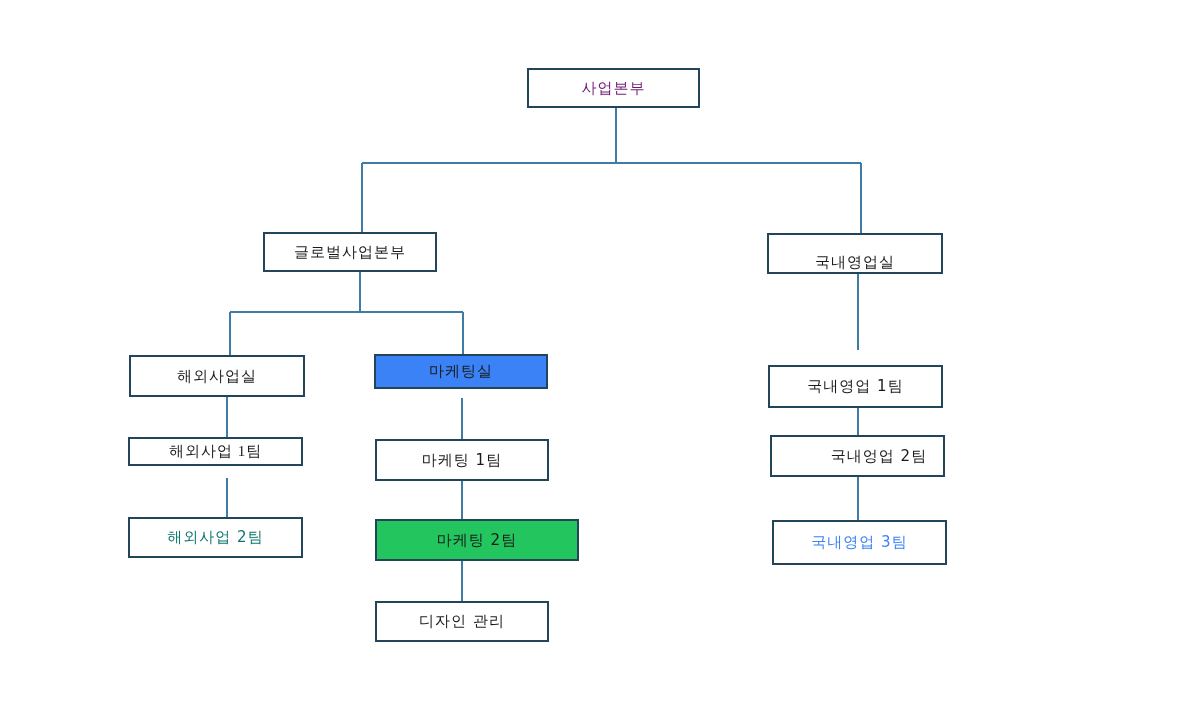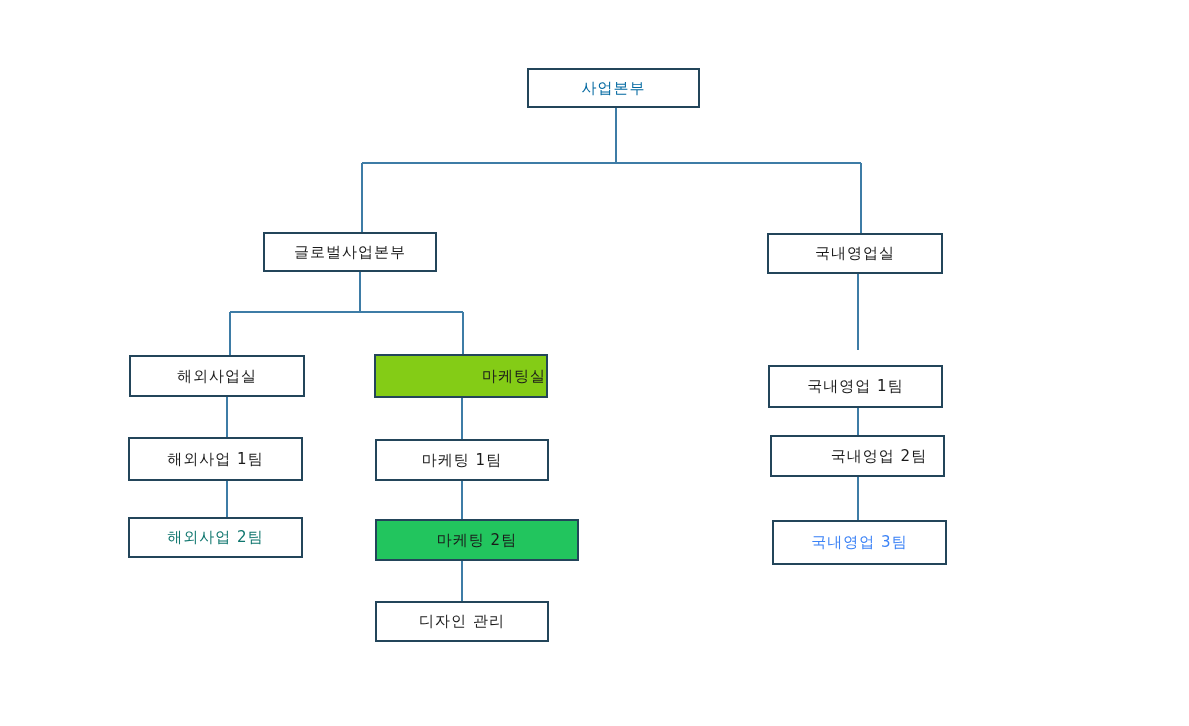--- a/index.html
+++ b/index.html
@@ -54,36 +54,36 @@
       <line x1="227" y1="397" x2="227" y2="437" stroke="#3e7ca6" stroke-width="2"></line>
       <line x1="227" y1="478" x2="227" y2="517" stroke="#3e7ca6" stroke-width="2"></line>
       <line x1="462" y1="398" x2="462" y2="439" stroke="#3e7ca6" stroke-width="2"></line>
       <line x1="462" y1="481" x2="462" y2="519" stroke="#3e7ca6" stroke-width="2"></line>
       <line x1="462" y1="561" x2="462" y2="601" stroke="#3e7ca6" stroke-width="2"></line>
       <line x1="858" y1="274" x2="858" y2="350" stroke="#3e7ca6" stroke-width="2"></line>
       <line x1="858" y1="393" x2="858" y2="435" stroke="#3e7ca6" stroke-width="2"></line>
       <line x1="858" y1="477" x2="858" y2="520" stroke="#3e7ca6" stroke-width="2"></line>
     </svg>
 
-  <div class="node" style="left: 527px; top: 68px; width: 173px; height: 40px; border-color: rgb(35, 69, 90); background: rgb(255, 255, 255); color: #0369a1;">
+  <div class="node" style="left: 527px; top: 68px; width: 173px; height: 40px; border-color: rgb(35, 69, 90); background: rgb(255, 255, 255); color: #701a75;">
       <span>사업본부</span>
     </div>
   <div class="node" style="left: 263px; top: 232px; width: 174px; height: 40px; border-color: rgb(35, 69, 90); background: rgb(255, 255, 255); color: rgb(26, 26, 26);">
       <span>글로벌사업본부</span>
     </div>
-  <div class="node" style="left: 767px; top: 233px; width: 176px; height: 41px; border-color: rgb(35, 69, 90); background: rgb(255, 255, 255); color: rgb(26, 26, 26);">
+  <div class="node" style="left: 767px; top: 233px; width: 176px; height: 41px; border-color: rgb(35, 69, 90); background: rgb(255, 255, 255); color: rgb(26, 26, 26); align-items: flex-end;">
       <span>국내영업실</span>
     </div>
   <div class="node" style="left: 129px; top: 355px; width: 176px; height: 42px; border-color: rgb(35, 69, 90); background: rgb(255, 255, 255); color: rgb(26, 26, 26); justify-content: center;">
       <span>해외사업실</span>
     </div>
-  <div class="node" style="left: 374px; top: 354px; width: 174px; height: 44px; border-color: rgb(35, 69, 90); background: #84cc16; color: rgb(26, 26, 26); justify-content: flex-end;">
+  <div class="node" style="left: 374px; top: 354px; width: 174px; height: 35px; border-color: rgb(35, 69, 90); background: #3b82f6; color: rgb(26, 26, 26);">
       <span>마케팅실</span>
     </div>
-  <div class="node" style="left: 128px; top: 437px; width: 175px; height: 44px; border-color: rgb(35, 69, 90); background: rgb(255, 255, 255); color: rgb(26, 26, 26);">
+  <div class="node" style="left: 128px; top: 437px; width: 175px; height: 29px; border-color: rgb(35, 69, 90); background: rgb(255, 255, 255); color: rgb(26, 26, 26); font-family: Liberation Serif, serif;">
       <span>해외사업 1팀</span>
     </div>
   <div class="node" style="left: 128px; top: 517px; width: 175px; height: 41px; border-color: rgb(35, 69, 90); background: rgb(255, 255, 255); color: #0f766e;">
       <span>해외사업 2팀</span>
     </div>
   <div class="node" style="left: 375px; top: 439px; width: 174px; height: 42px; border-color: rgb(35, 69, 90); background: rgb(255, 255, 255); color: rgb(26, 26, 26);">
       <span>마케팅 1팀</span>
     </div>
   <div class="node" style="left: 375px; top: 519px; width: 204px; height: 42px; border-color: rgb(35, 69, 90); background: #22c55e; color: rgb(26, 26, 26);">
       <span>마케팅 2팀</span>

